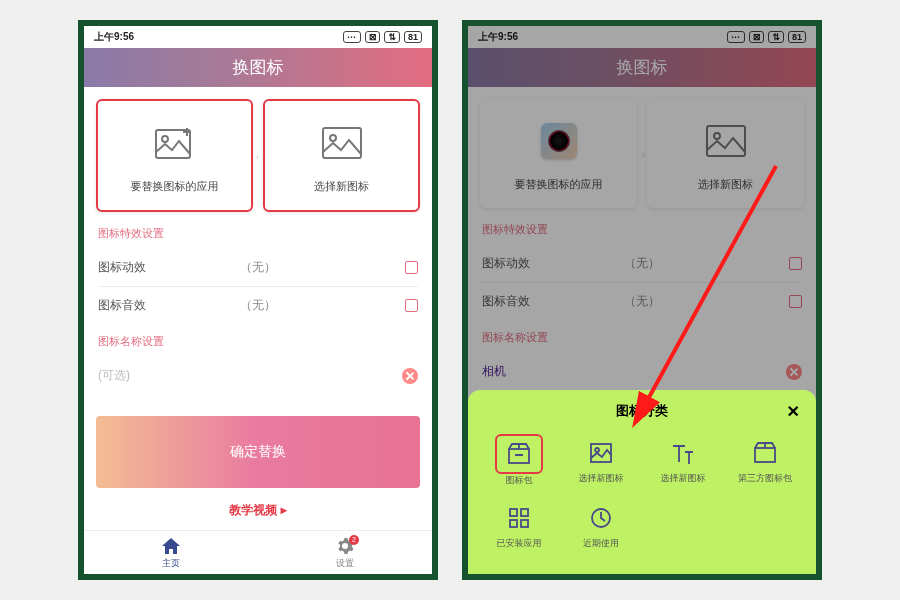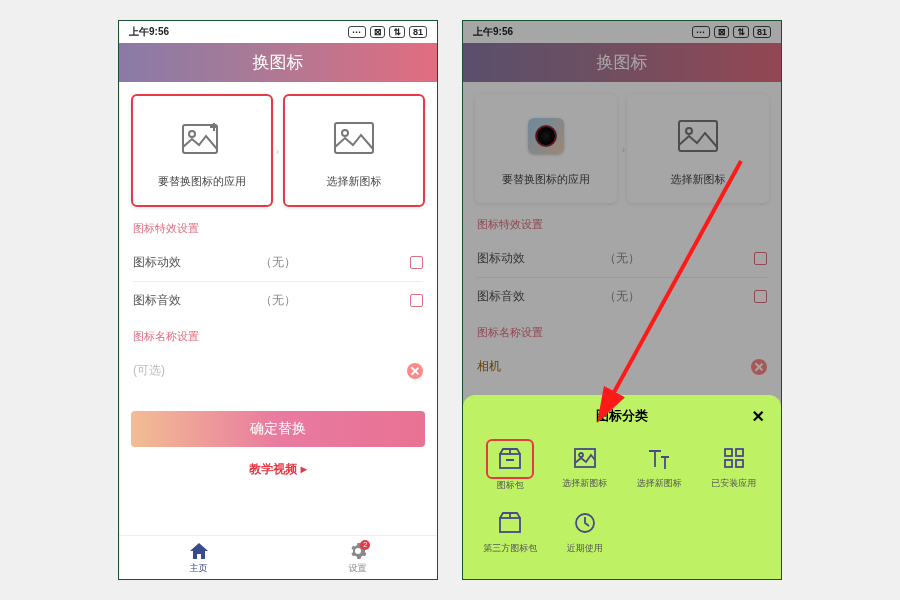--- a/index.html
+++ b/index.html
@@ -1,44 +1,44 @@
 <!DOCTYPE html>
 <html><head>
 <meta charset="utf-8">
 <style>
 * { margin: 0; padding: 0; box-sizing: border-box; }
 body { background: #f0f0f0; font-family: -apple-system, "Helvetica Neue", Arial, sans-serif; display: flex; justify-content: center; align-items: center; height: 600px; width: 900px; }
 .container { display: flex; gap: 24px; }
-.phone { width: 320px; height: 560px; background: #fff; border: 1px solid #14532d; position: relative; overflow: hidden; }
+.phone { width: 360px; height: 560px; background: #fff; border: 6px solid #14532d; position: relative; overflow: hidden; }
 .statusbar { display: flex; justify-content: space-between; align-items: center; padding: 4px 10px; font-size: 10px; font-weight: 600; color: #222; height: 22px; }
 .status-icons { display: flex; gap: 4px; align-items: center; font-size: 9px; }
 .status-icons span { border: 1px solid #444; border-radius: 3px; padding: 0 3px; line-height: 10px; }
 .more { letter-spacing: 1px; }
 .header { background: linear-gradient(90deg, #8a7aa8 0%, #a77a97 40%, #e36c80 100%); color: #fff; text-align: center; padding: 8px 0; font-size: 17px; font-weight: 500; }
 .content { padding: 12px 12px 0; }
 .cards { display: flex; gap: 10px; margin-bottom: 14px; }
 .card { flex: 1; background: #fff; border-radius: 6px; box-shadow: 0 1px 4px rgba(0,0,0,.1); padding: 20px 8px 16px; text-align: center; position: relative; }
 .card.highlight { border: 2px solid #e63946; }
 .card-svg { height: 44px; display: flex; justify-content: center; align-items: center; margin-bottom: 14px; }
 .card-label { font-size: 11px; color: #444; }
 .chev { position: absolute; right: -8px; top: 50%; transform: translateY(-50%); color: #ccc; font-size: 10px; }
 .section-title { color: #e36c80; font-size: 11px; margin: 4px 2px 8px; }
 .row { display: flex; align-items: center; justify-content: space-between; padding: 10px 2px; font-size: 12px; color: #555; }
 .row .val { color: #888; position: absolute; left: 50%; transform: translateX(-50%); }
 .row-wrap { position: relative; }
 .checkbox { width: 13px; height: 13px; border: 1.5px solid #e36c80; border-radius: 2px; }
 .divider { height: 1px; background: #eee; margin: 0 2px; }
 .input-row { display: flex; align-items: center; justify-content: space-between; padding: 10px 2px; font-size: 12px; }
 .input-row .ph { color: #bbb; }
-.input-row .val2 { color: #a16207; }
+.input-row .val2 { color: #4c1d95; }
 .clear { width: 16px; height: 16px; background: #f88; border-radius: 50%; position: relative; }
 .clear::before, .clear::after { content: ''; position: absolute; left: 7px; top: 3px; width: 1.5px; height: 10px; background: #fff; }
 .clear::before { transform: rotate(45deg); }
 .clear::after { transform: rotate(-45deg); }
-.confirm-btn { margin-top: 22px; background: linear-gradient(90deg, #f3bd94, #e97aa0, #e87294); color: #fff; text-align: center; padding: 9px; border-radius: 4px; font-size: 14px; }
+.confirm-btn { margin-top: 22px; background: linear-gradient(90deg, #f3bd94, #e97aa0, #e87294); color: #fff; text-align: center; padding: 27px; border-radius: 4px; font-size: 14px; }
 .link-row { text-align: center; margin-top: 14px; color: #e63946; font-size: 12px; font-weight: 600; }
 .bottom-nav { position: absolute; bottom: 0; left: 0; right: 0; display: flex; border-top: 1px solid #eee; background: #fff; }
 .nav-item { flex: 1; text-align: center; padding: 6px 0 4px; font-size: 9px; }
 .nav-item.active { color: #3a4a8f; }
 .nav-item.inactive { color: #888; }
 .badge { position: absolute; top: -2px; right: 42%; width: 10px; height: 10px; background: #e63946; border-radius: 50%; color: #fff; font-size: 7px; line-height: 10px; }
 .nav-icon { position: relative; height: 18px; display: flex; justify-content: center; align-items: center; margin-bottom: 2px; }
 .overlay { position: absolute; inset: 0; background: rgba(0,0,0,.35); }
 .sheet { position: absolute; bottom: 0; left: 0; right: 0; background: #bef264; border-radius: 12px 12px 0 0; padding: 12px 10px 16px; }
 .sheet-title { text-align: center; font-size: 13px; font-weight: 600; margin-bottom: 10px; position: relative; }
@@ -238,40 +238,40 @@
       <div class="grid-item">
         <div class="grid-icon-wrap">
           <svg width="24" height="22" viewBox="0 0 24 22" fill="none" stroke="#4a4a88" stroke-width="1.8">
                 <path d="M2 4h12M8 4v16M14 10h8M18 10v12"></path>
               </svg>
         </div>
         <span>选择新图标</span>
       </div>
       <div class="grid-item">
         <div class="grid-icon-wrap">
+          <svg width="24" height="22" viewBox="0 0 24 22" fill="none" stroke="#4a4a88" stroke-width="1.8">
+                <rect x="2" y="6" width="20" height="14"></rect>
+                <path d="M2 6l3-5h14l3 5M12 1v5"></path>
+              </svg>
+        </div>
+        <span>第三方图标包</span>
+      </div>
+      <div class="grid-item">
+        <div class="grid-icon-wrap">
           <svg width="22" height="22" viewBox="0 0 22 22" fill="none" stroke="#4a4a88" stroke-width="1.8">
                 <rect x="2" y="2" width="7" height="7"></rect>
                 <rect x="13" y="2" width="7" height="7"></rect>
                 <rect x="2" y="13" width="7" height="7"></rect>
                 <rect x="13" y="13" width="7" height="7"></rect>
               </svg>
         </div>
         <span>已安装应用</span>
       </div>
       <div class="grid-item">
         <div class="grid-icon-wrap">
-          <svg width="24" height="22" viewBox="0 0 24 22" fill="none" stroke="#4a4a88" stroke-width="1.8">
-                <rect x="2" y="6" width="20" height="14"></rect>
-                <path d="M2 6l3-5h14l3 5M12 1v5"></path>
-              </svg>
-        </div>
-        <span>第三方图标包</span>
-      </div>
-      <div class="grid-item">
-        <div class="grid-icon-wrap">
           <svg width="22" height="22" viewBox="0 0 22 22" fill="none" stroke="#4a4a88" stroke-width="1.8">
                 <circle cx="11" cy="11" r="9"></circle>
                 <path d="M11 5v6l4 3"></path>
               </svg>
         </div>
         <span>近期使用</span>
       </div>
     </div>
   </div>
 </div>

